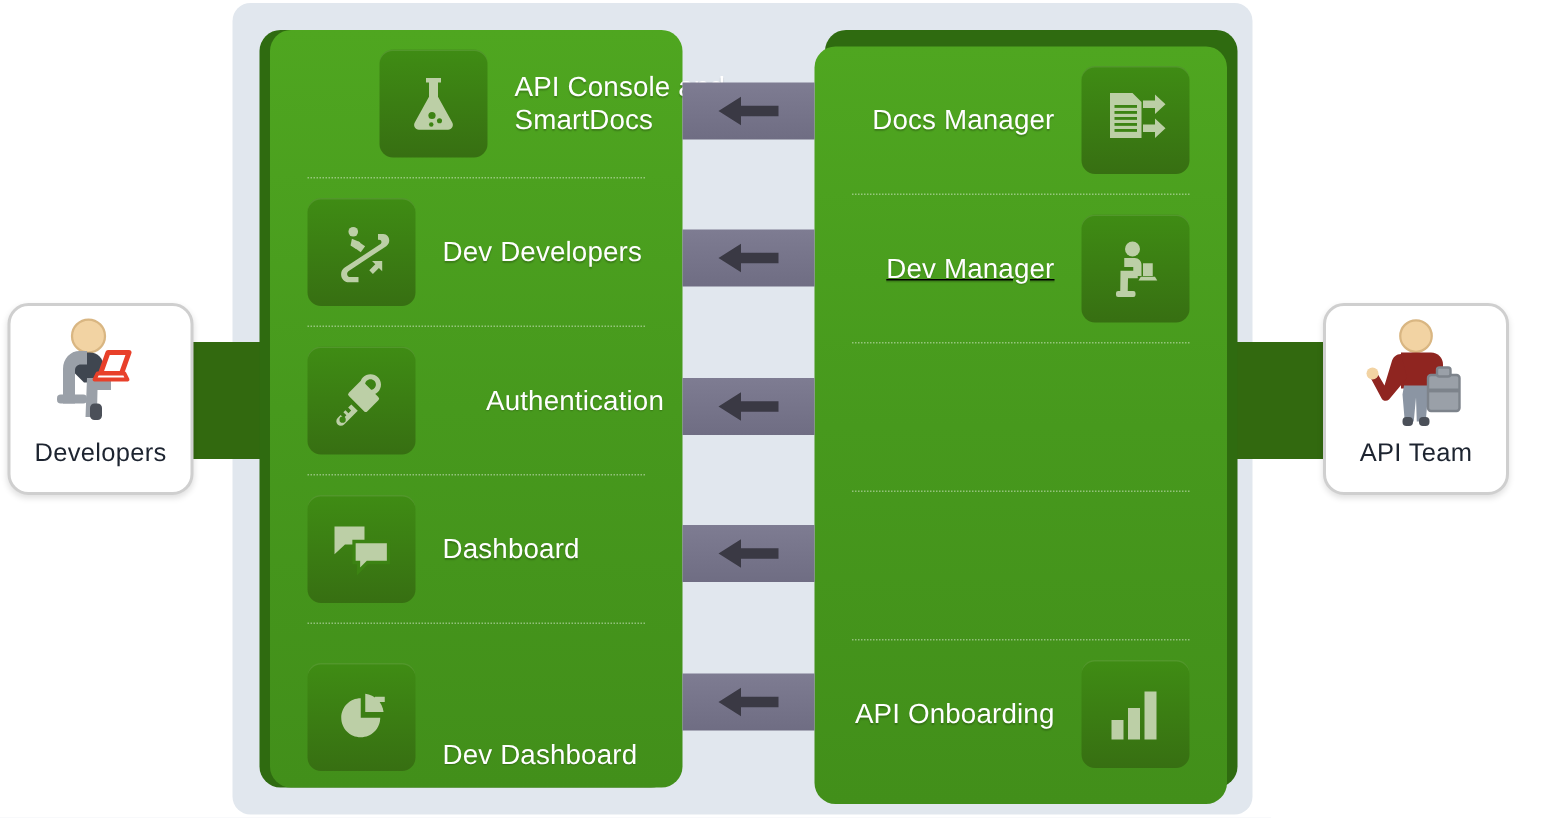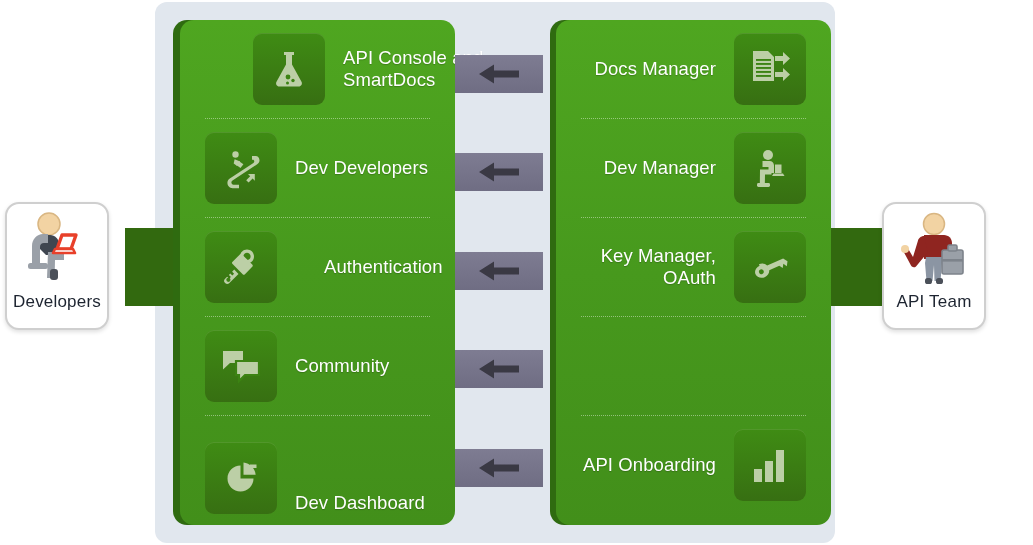--- a/index.html
+++ b/index.html
@@ -20,21 +20,21 @@
     border-radius:14px;
     background:linear-gradient(180deg,#4fa620 0%,#47991d 50%,#428f1a 100%);
     box-sizing:border-box;
   }
   .panel-shadow{
     position:absolute;top:20px;width:275px;height:505px;
     border-radius:14px;background:#2f6b10;
   }
   #left-panel{left:180px;}
   #left-panel-shadow{left:173px;}
-  #right-panel{left:556px;}
+  #right-panel{left:543px;margin-top:11px;}
   #right-panel-shadow{left:550px;}
 
   
   .row{
     position:absolute;left:0;width:275px;height:98px;
     display:flex;align-items:center;box-sizing:border-box;
   }
   .row.left{padding-left:25px;flex-direction:row;}
   .row.right{padding-right:25px;flex-direction:row-reverse;}
 
@@ -70,21 +70,21 @@
 
   
   .connector{
     position:absolute;top:228px;width:75px;height:78px;background:#32690f;
   }
   #connector-left{left:125px;}
   #connector-right{left:815px;}
 
   
   .actor{
-    position:absolute;top:202px;width:104px;height:128px;
+    position:absolute;top:202px;width:124px;height:128px;
     background:#ffffff;border:2px solid #cfcfcf;border-radius:14px;
     box-shadow:0 2px 4px rgba(0,0,0,.13);
     display:flex;flex-direction:column;align-items:center;
     justify-content:flex-start;box-sizing:border-box;
   }
   #actor-developers{left:5px;}
   #actor-api-team{left:866px;margin-left:16px;}
   .actor-art{height:88px;display:flex;align-items:center;justify-content:center;}
   .actor-label{
     font-size:17px;color:#1d2430;letter-spacing:.2px;padding-bottom:2px;
@@ -142,21 +142,21 @@
   </div>
   <div class="divider" style="top:296px;"></div>
 
   <div class="row left" style="top:297px;">
     <div class="tile">
       <svg width="44" height="44" viewBox="0 0 44 44">
         <path d="M4 7h20v12H11l-7 6.5V19H4z" fill="#bccfa6"></path>
         <path d="M17 17h23v14H26l-6 6v-6h-3z" fill="#bccfa6" stroke="#3c8313" stroke-width="2.2"></path>
       </svg>
     </div>
-    <div class="row-label">Community</div>
+    <div class="row-label">Dashboard</div>
   </div>
   <div class="divider" style="top:395px;"></div>
 
   <div class="row left" style="top:396px;align-items:flex-end;">
     <div class="tile">
       <svg width="44" height="44" viewBox="0 0 44 44">
         <path d="M21.5 9.5v13h13c0 7.2-5.8 13-13 13s-13-5.8-13-13 5.8-13 13-13z" fill="#bccfa6"></path>
         <path d="M24.5 6.5c6.4.7 11.5 5.8 12.2 12.2H24.5z" fill="#bccfa6"></path>
         <rect x="31" y="8.5" width="6.5" height="3.5" fill="#bccfa6"></rect>
       </svg>
@@ -180,46 +180,35 @@
           <rect x="8" y="28" width="15" height="1.9"></rect>
         </g>
         <path d="M27 9h8V5l7 6.5-7 6.5v-4h-8z" fill="#bccfa6"></path>
         <path d="M27 25h8v-4l7 6.5-7 6.5v-4h-8z" fill="#bccfa6"></path>
       </svg>
     </div>
     <div class="row-label">Docs Manager</div>
   </div>
   <div class="divider" style="top:98px;"></div>
 
-  <div class="row right" style="top:99px;">
+  <div class="row right" style="top:99px;text-decoration:underline;">
     <div class="tile">
       <svg width="44" height="44" viewBox="0 0 44 44">
         <circle cx="20" cy="9" r="5" fill="#bccfa6"></circle>
         <path d="M14.5 15h7c2.6 0 4.5 2 4.5 4.6V27h-5.5v-6l-6 0z" fill="#bccfa6"></path>
         <path d="M12 23.5h11.5v5H17l-.2 11h-5z" fill="#bccfa6"></path>
         <rect x="9" y="37" width="13" height="4" rx="1.4" fill="#bccfa6"></rect>
         <path d="M27 18.5l6.5 0 0 8.5-6.5 0z" fill="#bccfa6"></path>
         <path d="M25.5 27.5h9.5l1.5 2.5h-12.5z" fill="#bccfa6"></path>
       </svg>
     </div>
     <div class="row-label">Dev Manager</div>
   </div>
   <div class="divider" style="top:197px;"></div>
 
-  <div class="row right" style="top:198px;">
-    <div class="tile">
-      <svg width="44" height="44" viewBox="0 0 44 44">
-        <g transform="rotate(-24 22 22)">
-          <path d="M13 16.5c-4 0-7.2 2.8-7.2 6.3s3.2 6.3 7.2 6.3c3.3 0 6.1-1.9 7-4.5h11l2.2 3.5 2.3-3.6 2.2 3.6 2.6-4.2-2.8-4.4H20c-.9-2.6-3.7-4.5-7-4.5z" fill="#bccfa6"></path>
-          <circle cx="12.2" cy="22.8" r="2.4" fill="#3c8313"></circle>
-        </g>
-      </svg>
-    </div>
-    <div class="row-label">Key Manager, OAuth</div>
-  </div>
   <div class="divider" style="top:296px;"></div>
 
   <div class="divider" style="top:395px;"></div>
 
   <div class="row right" style="top:396px;">
     <div class="tile">
       <svg width="44" height="44" viewBox="0 0 44 44">
         <rect x="6" y="26" width="8" height="13" fill="#bccfa6"></rect>
         <rect x="17" y="18" width="8" height="21" fill="#bccfa6"></rect>
         <rect x="28" y="7" width="8" height="32" fill="#bccfa6"></rect>

